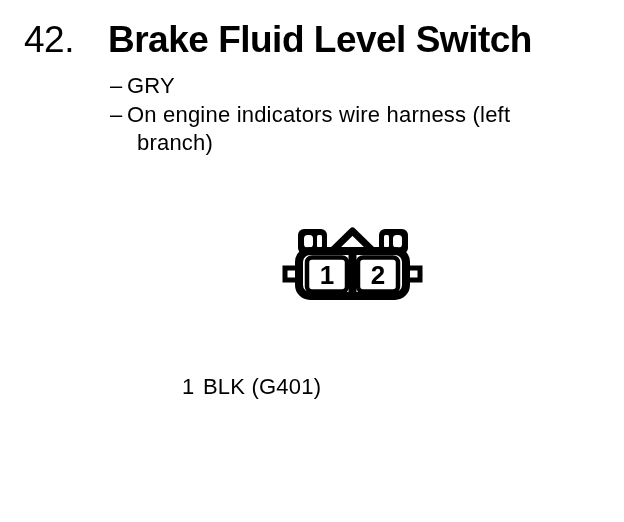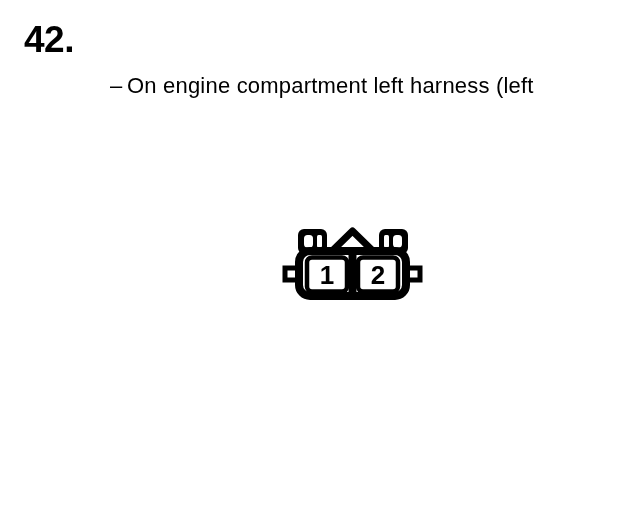--- a/index.html
+++ b/index.html
@@ -10,21 +10,21 @@
     background: #ffffff;
     color: #000000;
     font-family: "Liberation Sans", sans-serif;
     overflow: hidden;
   }
   .item-number {
     position: absolute;
     left: 24px;
     top: 21px;
     font-size: 37px;
-    font-weight: bold;
+    font-weight: normal;
     line-height: 37px;
     letter-spacing: -0.5px;
     white-space: nowrap;
   }
   .page-title {
     position: absolute;
     left: 108px;
     top: 21px;
     font-size: 37px;
     font-weight: bold;
@@ -75,23 +75,26 @@
     display: inline-block;
     width: 21px;
   }
 </style>
 </head>
 <body>
 
 <div class="canvas">
 
   <span class="item-number">42.</span>
+  <span class="page-title">Brake Fluid Level Switch</span>
 
   <div class="details">
-    <span class="detail-line"><span class="dash">–</span><span>On engine compartment left harness (left</span></span>
+    <span class="detail-line"><span class="dash">–</span><span>GRY</span></span>
+    <span class="detail-line"><span class="dash">–</span><span>On engine indicators wire harness (left</span></span>
+    <span class="detail-line indent"><span>branch)</span></span>
   </div>
 
   <svg class="connector-svg" viewBox="0 0 160 95">
 
     <rect x="18" y="4" width="29" height="25" rx="6" fill="#000"></rect>
     <rect x="24" y="10" width="9" height="12.5" rx="3.5" fill="#fff"></rect>
     <rect x="37" y="10" width="5" height="12.5" rx="1.5" fill="#fff"></rect>
     <rect x="99" y="4" width="29" height="25" rx="6" fill="#000"></rect>
     <rect x="104" y="10" width="5" height="12.5" rx="1.5" fill="#fff"></rect>
     <rect x="113" y="10" width="9" height="12.5" rx="3.5" fill="#fff"></rect>
@@ -106,15 +109,16 @@
     <rect x="68.5" y="24" width="8" height="49" fill="#000"></rect>
 
     <rect x="27" y="32.5" width="40" height="34" rx="5" fill="#fff" stroke="#000" stroke-width="4.5"></rect>
     <rect x="78" y="32.5" width="40" height="34" rx="5" fill="#fff" stroke="#000" stroke-width="4.5"></rect>
 
     <text x="47" y="59">1</text>
     <text x="98" y="59">2</text>
   </svg>
 
   <div class="legend">
+    <span class="legend-row"><span class="legend-pin">1</span><span>BLK (G401)</span></span>
   </div>
 
 </div>
 
 </body></html>

